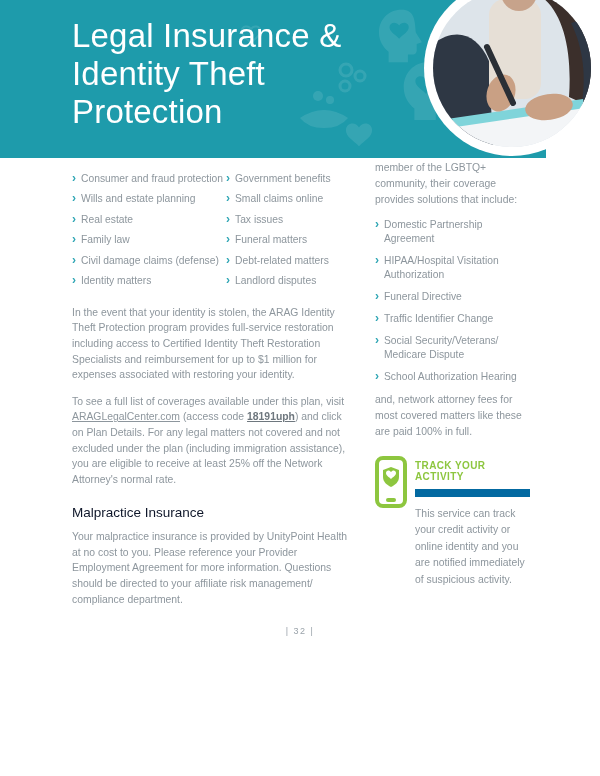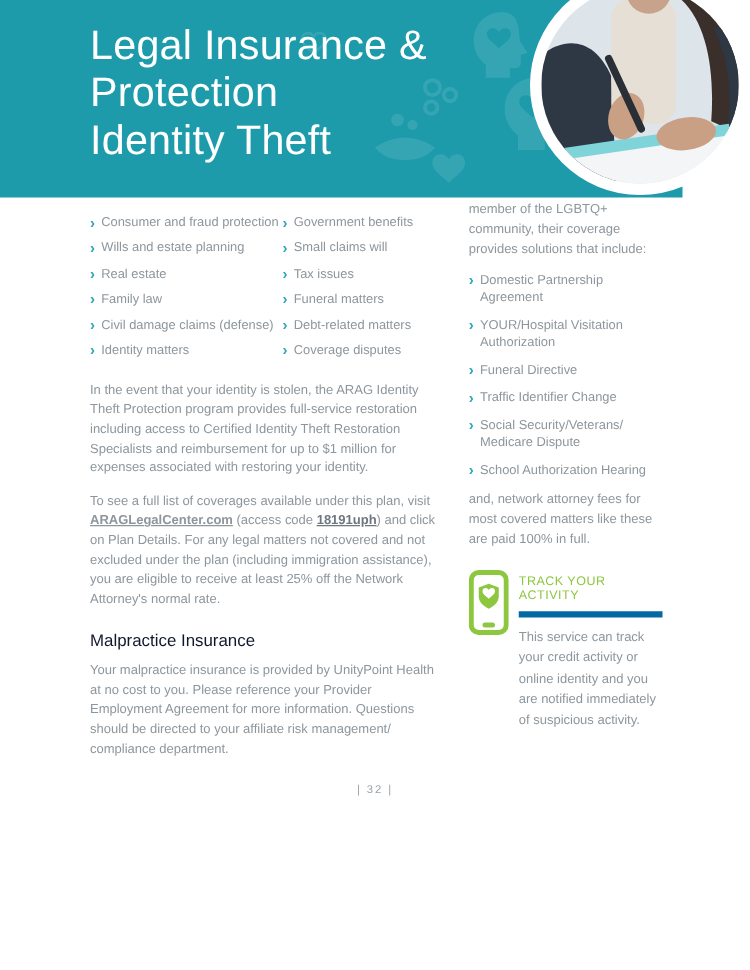--- a/index.html
+++ b/index.html
@@ -22,37 +22,37 @@
   .content { display:flex; padding:25px 70px 0 72px; gap:21px; }
   .col-left  { width:282px; flex:none; }
   .col-right { flex:1; min-width:0; }
 
   p.body { margin:0 0 11px; font-size:10.4px; line-height:15.6px; color:#8d969d; }
   .col-right p.body { line-height:15.8px; }
 
   h2.blue { margin:0 0 7px; font-size:13.5px; line-height:19px; font-weight:400; color:#0f172a; }
   h2.blue.mt { margin-top:16px; }
 
-  a.doclink { color:#8d969d; text-decoration:underline;font-weight:bold; }
+  a.doclink { color:#8d969d; text-decoration:underline; }
   .bold { font-weight:700; color:#6e777e;text-decoration:underline; }
 
   .bullets-2col { display:flex; margin:2px 0 4px; }
   .bullets-2col ul:first-child { width:154px; flex:none; }
   ul.blist { list-style:none; margin:0 0 6px; padding:0; }
   ul.blist li { display:flex; align-items:flex-start; font-size:10.3px; line-height:13.5px;
                 color:#8d969d; margin-bottom:7px; }
   .chev { color:#2FA6B4; font-weight:700; margin-right:5px; font-size:12px; line-height:12px; flex:none; }
   .col-right ul.blist li { line-height:14px; margin-bottom:8px; }
 
   
   .track { display:flex; margin-top:16px; }
   .track-icon { flex:none; width:32px; }
   .track-content { flex:1; margin-left:8px; min-width:0; }
-  .track-title { font-size:10px; font-weight:400; color:#8DC63F; letter-spacing:0.4px;
-                 padding:4px 0 7px; border-bottom:5px solid #0369a1; margin-bottom:9px; }
+  .track-title { font-size:10px; font-weight:700; color:#8DC63F; letter-spacing:0.4px;
+                 padding:4px 0 7px; border-bottom:8px solid #0369a1; margin-bottom:9px; }
   .track-content p.body { line-height:16.5px; }
 
   
   .pagenum { position:absolute; left:0; right:0; bottom:12px; text-align:center;
              font-size:9px; color:#9aa3aa; letter-spacing:1.5px; }
 </style>
 </head>
 <body>
 
 <div class="page">
@@ -92,22 +92,22 @@
         </svg>
       </span>
       <span class="deco" style="left:240px; top:24px;">
         <svg width="22" height="20" viewBox="0 0 32 30">
           <path d="M16 8 c-4 -7 -14 -5 -14 3 c0 7 8 11 14 17 c6 -6 14 -10 14 -17 c0 -8 -10 -10 -14 -3 z" fill="none" stroke="#ffffff" stroke-width="3"></path>
         </svg>
       </span>
 
       <h1 class="page-title">
         <span>Legal Insurance &amp;</span>
+        <span>Identity Theft</span>
         <span>Protection</span>
-        <span>Identity Theft</span>
       </h1>
     </div>
 
     <div class="photo-ring">
       <div class="photo">
         <svg width="158" height="158" viewBox="0 0 158 158">
           <rect width="158" height="158" fill="#dde4ea"></rect>
           <path d="M92 0 C126 8 140 52 136 108 L158 118 L158 0 Z" fill="#3b2f2b"></path>
           <path d="M0 55 C22 38 44 44 56 72 L60 158 L0 158 Z" fill="#2e3744"></path>
           <path d="M138 34 C150 58 154 88 148 120 L158 126 L158 28 Z" fill="#2e3744"></path>
@@ -156,37 +156,37 @@
               <span>Identity matters</span>
             </li>
         </ul>
         <ul class="blist">
           <li>
               <span class="chev">›</span>
               <span>Government benefits</span>
             </li>
           <li>
               <span class="chev">›</span>
-              <span>Small claims will</span>
+              <span>Small claims online</span>
             </li>
           <li>
               <span class="chev">›</span>
               <span>Tax issues</span>
             </li>
           <li>
               <span class="chev">›</span>
               <span>Funeral matters</span>
             </li>
           <li>
               <span class="chev">›</span>
               <span>Debt-related matters</span>
             </li>
           <li>
               <span class="chev">›</span>
-              <span>Coverage disputes</span>
+              <span>Landlord disputes</span>
             </li>
         </ul>
       </div>
 
       <p class="body">In the event that your identity is stolen, the ARAG Identity Theft Protection program provides full-service restoration including access to Certified Identity Theft Restoration Specialists and reimbursement for up to $1 million for expenses associated with restoring your identity.</p>
 
       <p class="body"><span>To see a full list of coverages available under this plan, visit </span><a href="#" class="doclink">ARAGLegalCenter.com</a><span> (access code </span><span class="bold">18191uph</span><span>) and click on Plan Details. For any legal matters not covered and not excluded under the plan (including immigration assistance), you are eligible to receive at least 25% off the Network Attorney's normal rate.</span></p>
 
       <h2 class="blue mt">Malpractice Insurance</h2>
       <p class="body">Your malpractice insurance is provided by UnityPoint Health at no cost to you. Please reference your Provider Employment Agreement for more information. Questions should be directed to your affiliate risk management/ compliance department.</p>
@@ -197,21 +197,21 @@
       <p class="body">ARAG is constantly evolving and adapting to meet the needs of all team members.</p>
       <p class="body">Whether it's a team member with a disability, a veteran or a member of the LGBTQ+ community, their coverage provides solutions that include:</p>
 
       <ul class="blist">
         <li>
             <span class="chev">›</span>
             <span>Domestic Partnership Agreement</span>
           </li>
         <li>
             <span class="chev">›</span>
-            <span>YOUR/Hospital Visitation Authorization</span>
+            <span>HIPAA/Hospital Visitation Authorization</span>
           </li>
         <li>
             <span class="chev">›</span>
             <span>Funeral Directive</span>
           </li>
         <li>
             <span class="chev">›</span>
             <span>Traffic Identifier Change</span>
           </li>
         <li>

